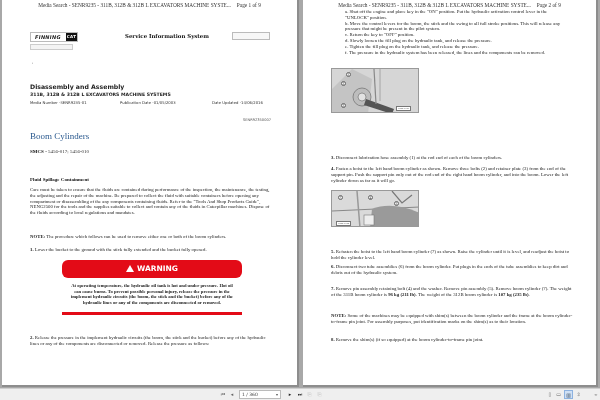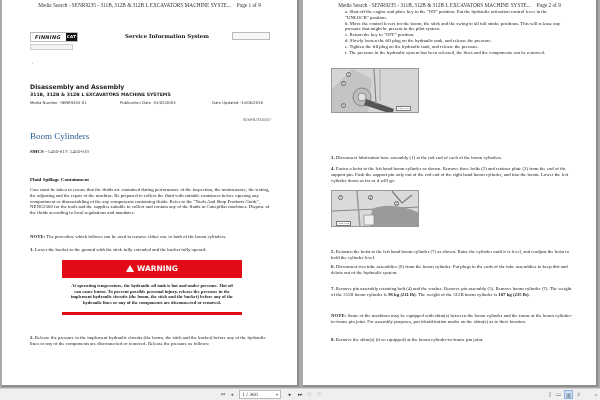--- a/index.html
+++ b/index.html
@@ -30,21 +30,21 @@
     .section-title { position: absolute; left: 28px; top: 131px; font-size: 9px; color: #2b5a8f; }
     .smcs { position: absolute; left: 28px; top: 149px; font-size: 5px; color: #333; }
     .smcs b { color: #111; }
     .main-title { position: absolute; left: 28px; top: 159px; font-size: 8.3px; font-weight: bold; color: #111; }
     .fluid-title { position: absolute; left: 28px; top: 177px; font-size: 5px; font-weight: bold; color: #111; }
     .para { position: absolute; font-size: 4.8px; line-height: 5.8px; color: #222; }
     .p-care { left: 28px; top: 187px; width: 243px; }
     .p-note1 { left: 28px; top: 234px; width: 243px; }
     .p-step1 { left: 28px; top: 247px; width: 243px; }
     .warning { position: absolute; left: 60px; top: 260px; width: 180px; }
-    .warning-bar { background: #e30b17; height: 18px; color: #fff; font-family: "DejaVu Sans", sans-serif; font-weight: bold; font-size: 7.5px; text-align: center; line-height: 18px; }
+    .warning-bar { background: #e30b17; height: 18px; color: #fff; font-family: "DejaVu Sans", sans-serif; font-weight: bold; font-size: 7.5px; text-align: center; line-height: 18px; border-radius: 6px; }
     .warning-bar .tri { display: inline-block; width: 0; height: 0; border-left: 4px solid transparent; border-right: 4px solid transparent; border-bottom: 7px solid #fff; vertical-align: -1px; margin-right: 3px; position: relative; }
     .warning-text { font-size: 4.6px; font-weight: bold; text-align: center; line-height: 5.6px; padding: 5px 6px 4px; color: #222; }
     .warning-foot { background: #e30b17; height: 3px; margin-top: 3px; }
     .p-step2 { left: 28px; top: 335px; width: 243px; }
     
     .r-para { position: absolute; font-size: 4.8px; line-height: 5.8px; color: #222; }
     .r-steps { left: 42px; top: 9px; width: 225px; }
     .figure { position: absolute; background: #cfcfcf; border: 1px solid #999; overflow: hidden; }
     .fig1 { left: 28px; top: 68px; width: 88px; height: 45px; }
     .fig2 { left: 28px; top: 190px; width: 88px; height: 37px; }

